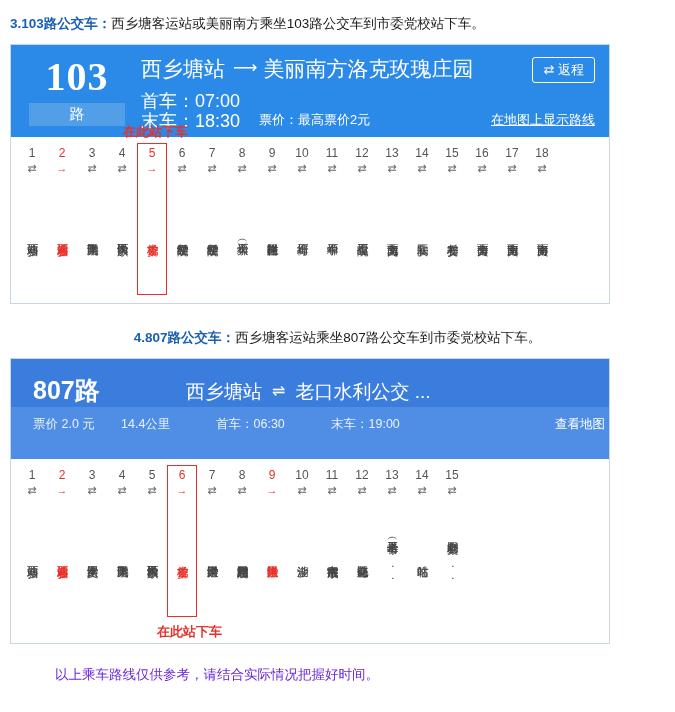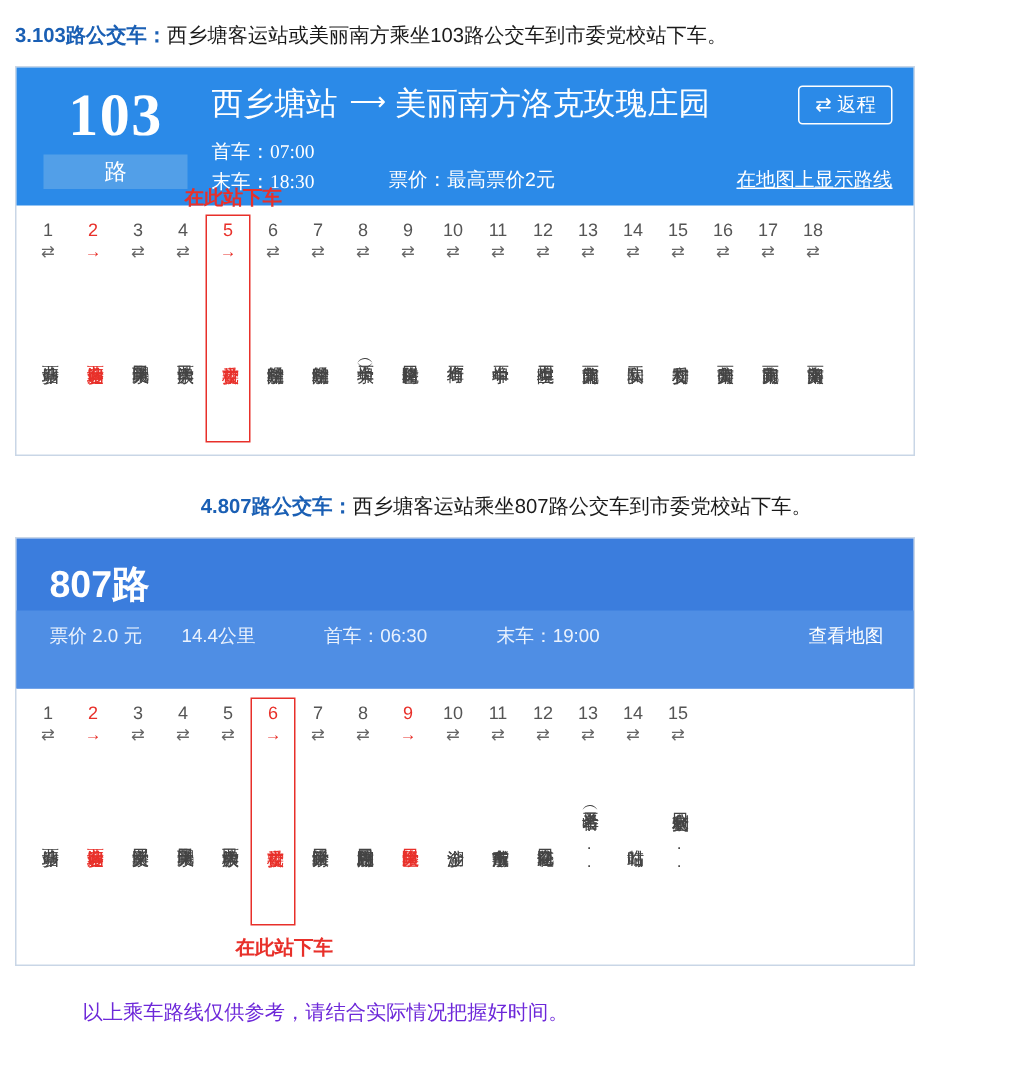--- a/index.html
+++ b/index.html
@@ -86,23 +86,22 @@
     margin: 0 8px;
     font-size: 17px;
     position: relative;
     top: -3px;
     letter-spacing: -2px;
   }
   .hdr1 .times {
     position: absolute;
     left: 130px;
     top: 46px;
-    font-size: 13px;
+    font-size: 18px;
     line-height: 20px;
-    font-family: Liberation Serif, serif;
   }
   .hdr1 .fare {
     position: absolute;
     left: 248px;
     top: 66px;
     font-size: 13px;
   }
   .hdr1 .back-btn {
     position: absolute;
     right: 14px;
@@ -237,21 +236,21 @@
     line-height: 34px;
   }
   .hdr2 .bar .c {
     position: absolute;
     white-space: nowrap;
   }
   .hdr2 .bar .c1 { left: 22px; }
   .hdr2 .bar .c2 { left: 110px; }
   .hdr2 .bar .c3 { left: 205px; }
   .hdr2 .bar .c4 { left: 320px; }
-  .hdr2 .bar .c5 { right: 20px; color: #ffffff; cursor: pointer; }
+  .hdr2 .bar .c5 { right: 4px; color: #ffffff; cursor: pointer; }
 
   .footer-note {
     font-size: 13.5px;
     color: #6d28d9;
     margin-top: 22px;
     padding-bottom: 12px;
     margin-left: 45px;
   }
 </style>
 </head>
@@ -390,20 +389,23 @@
   <div class="intro" style="margin-top:24px;text-align:center;">
     <span class="lead">4.807路公交车：</span><span class="body">西乡塘客运站乘坐807路公交车到市委党校站下车。</span>
   </div>
 
   <div class="card2">
     <div class="hdr2">
       <div class="lineno2">
         <div class="num">807路</div>
         <div class="status">运行中</div>
       </div>
+      <div class="route2">
+        <span>西乡塘站</span><span class="sw">⇌</span><span>老口水利公交 ...</span>
+      </div>
       <div class="bar">
         <span class="c c1">票价 2.0 元</span>
         <span class="c c2">14.4公里</span>
         <span class="c c3">首车：06:30</span>
         <span class="c c4">末车：19:00</span>
         <span class="c c5">查看地图</span>
       </div>
     </div>
 
     <div class="strip-wrap" style="padding-bottom:26px;">

